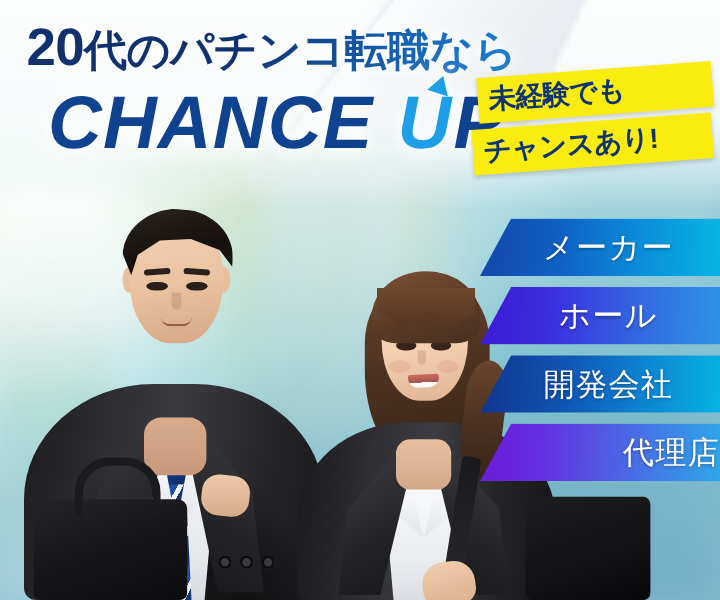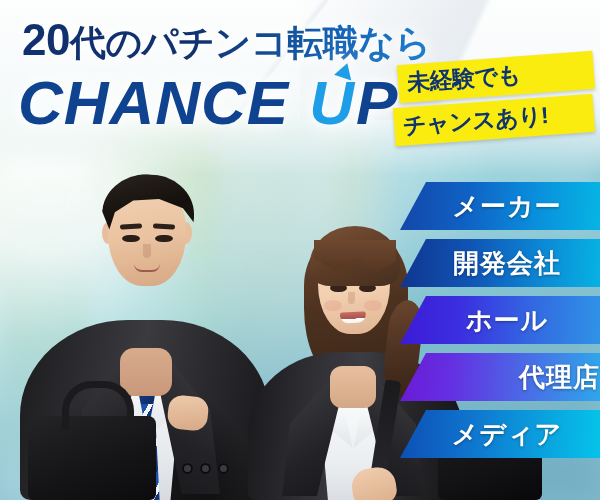--- a/index.html
+++ b/index.html
@@ -323,21 +323,21 @@
     filter: drop-shadow(0 0 5px rgba(255,255,255,0.95)) drop-shadow(0 0 10px rgba(255,255,255,0.8));
   }
   .headline .num {
     font-size: 44px;
     font-family: "Liberation Sans", sans-serif;
   }
 
   
   .chance-up {
     position: absolute;
-    left: 18px; top: 72px;
+    left: 40px; top: 72px;
     display: flex;
     align-items: center;
     gap: 4px;
     filter: drop-shadow(0 0 6px rgba(255,255,255,0.98)) drop-shadow(0 0 13px rgba(255,255,255,0.85));
   }
   .chance-word {
     font-size: 62px;
     font-weight: 900;
     font-style: italic;
     letter-spacing: 1px;
@@ -411,21 +411,21 @@
     margin-bottom: 9px;
     display: flex;
     align-items: center;
     justify-content: center;
     clip-path: polygon(13% 0%, 100% 0%, 100% 100%, 0% 100%);
     box-shadow: 0 2px 5px rgba(0,0,0,0.22);
   }
   .cat-btn span {
     color: #ffffff;
     font-size: 26px;
-    font-weight: 700;
+    font-weight: 400;
     letter-spacing: 1px;
     text-shadow: 0 1px 3px rgba(0,0,0,0.35);
     padding-left: 14px;
   }
   .cat-1 { background: linear-gradient(92deg, #1347a8 0%, #0f62c5 34%, #0a8fdc 68%, #06b4e4 100%); }
   .cat-2 { background: linear-gradient(92deg, #3d1ad6 0%, #3b2fe0 30%, #3368e2 66%, #2f93e6 100%); }
   .cat-3 { background: linear-gradient(92deg, #10358f 0%, #1055b6 36%, #0c8ad6 72%, #06b2e3 100%); }
   .cat-4 { background: linear-gradient(92deg, #6b1ad6 0%, #6430e2 26%, #4a6ae6 62%, #2fa6ea 100%); justify-content: flex-end; }
   .cat-5 { background: linear-gradient(92deg, #0e4fb5 0%, #0f73cd 34%, #0b9ddd 68%, #05c3e9 100%); }
 
@@ -534,28 +534,25 @@
 
   <div class="badge">
     <div class="badge-line badge-line-1">未経験でも</div>
     <div class="badge-line badge-line-2">チャンスあり!</div>
   </div>
 
   <div class="cat-list">
     <div class="cat-btn cat-1">
       <span>メーカー</span>
     </div>
+    <div class="cat-btn cat-2">
+      <span>ホール</span>
+    </div>
     <div class="cat-btn cat-3">
       <span>開発会社</span>
-    </div>
-    <div class="cat-btn cat-2">
-      <span>ホール</span>
     </div>
     <div class="cat-btn cat-4">
       <span>代理店</span>
     </div>
-    <div class="cat-btn cat-5">
-      <span>メディア</span>
-    </div>
   </div>
 
 
 </div>
 
 </body></html>

